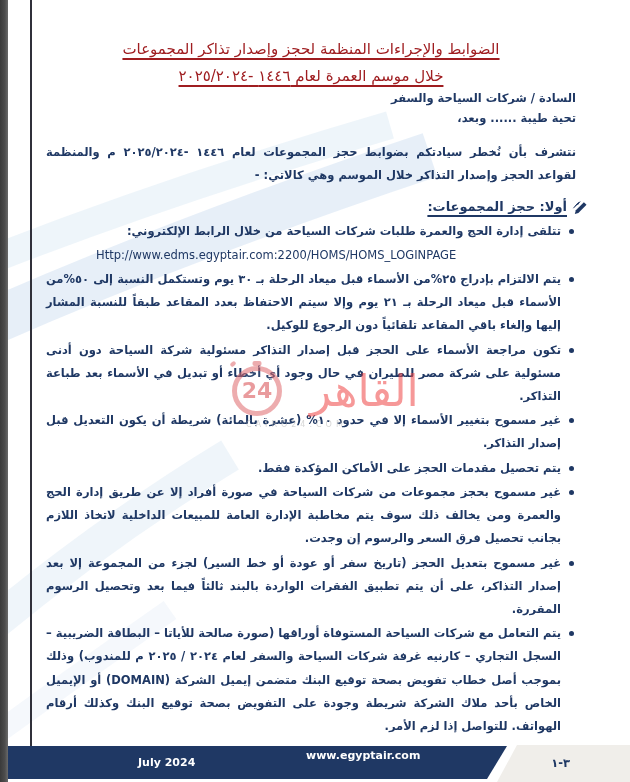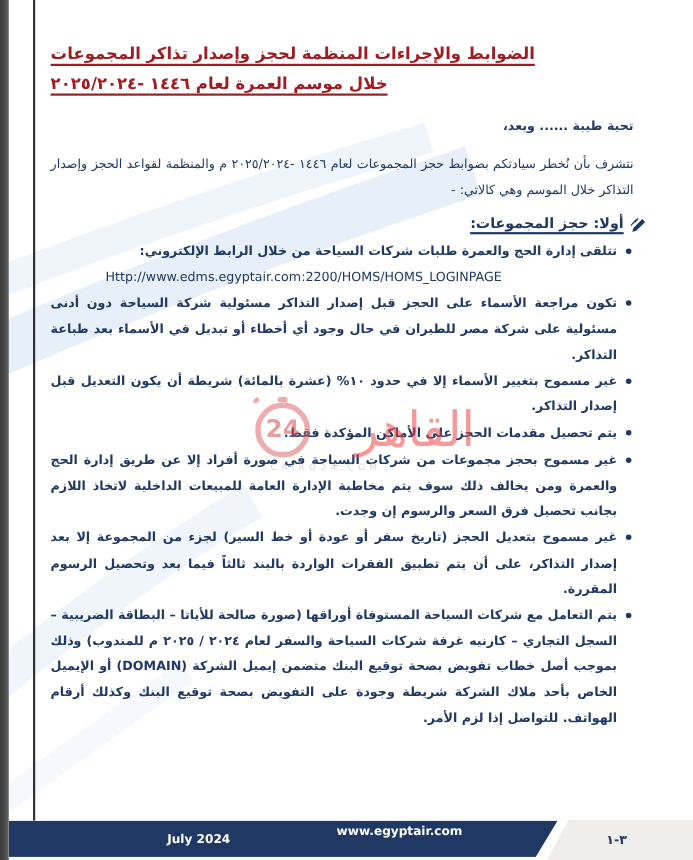--- a/index.html
+++ b/index.html
@@ -13,55 +13,55 @@
   
   .edge-strip{position:absolute;left:0;top:0;width:8px;height:100%;
     background:linear-gradient(90deg,#3a3a3a 0%,#4c4c4c 60%,#6a6a6a 100%);z-index:6;}
   .vline{position:absolute;left:30px;top:0;bottom:36px;width:2px;background:#30303a;z-index:5;}
 
   
   .swoosh{position:absolute;inset:0;z-index:0;}
 
   
   .watermark{position:absolute;top:366px;left:232px;z-index:3;opacity:.55;direction:ltr;pointer-events:none;}
-  .wm-row{display:flex;align-items:center;gap:21px;text-align:center;}
+  .wm-row{display:flex;align-items:center;gap:8px;text-align:center;}
   .wm-circle{width:40px;height:40px;border:5px solid #e06a6d;border-radius:50%;
     display:flex;align-items:center;justify-content:center;position:relative;background:rgba(255,255,255,.15);}
   .wm-circle::before{content:"";position:absolute;top:-10px;left:50%;transform:translateX(-50%);
     width:9px;height:5px;background:#e06a6d;border-radius:2px;}
   .wm-circle::after{content:"";position:absolute;top:-9px;left:-7px;width:6px;height:4px;
     background:#e06a6d;border-radius:2px;transform:rotate(-40deg);}
   .wm-24{color:#d84a4e;font-weight:bold;font-size:22px;line-height:1;}
   .wm-word{font-size:44px;font-weight:normal;color:#ef4444;line-height:.9;margin-left:20px;}
   .wm-domain{font-size:8px;color:#b5b5b5;letter-spacing:4px;margin:4px 0 0 14px;}
 
   
   .content{position:absolute;top:36px;left:46px;right:54px;z-index:2;color:#1f3864;}
-  .title{color:#9f1d20;font-size:15px;font-weight:bold;text-align:left;line-height:1.78;margin:0 0 16px;}
+  .title{color:#9f1d20;font-size:15px;font-weight:normal;text-align:center;line-height:1.78;margin:0 0 0;}
   .title span{display:block;}
   .u{text-decoration:underline;text-decoration-thickness:1.5px;text-underline-offset:4px;}
   .salutation{font-size:11.5px;font-weight:bold;line-height:1.7;}
-  .intro{font-size:11.5px;font-weight:normal;text-align:justify;line-height:2.0;margin:13px 0 12px;}
+  .intro{font-size:11.5px;font-weight:bold;text-align:justify;line-height:2.0;margin:13px 0 12px;}
   .section-heading{display:flex;align-items:flex-start;gap:5px;margin:2px -13px 4px 0;
     font-size:13px;font-weight:bold;color:#1f3864;}
   .section-heading .hicon{flex:0 0 auto;width:17px;height:17px;}
 
   ul.bullets{list-style:none;margin:2px 0 0;padding:0 15px 0 0;font-size:11.5px;font-weight:bold;}
   ul.bullets li{position:relative;text-align:justify;line-height:2.02;margin:0 0 1px;}
   ul.bullets li::before{content:"";position:absolute;right:-13px;top:9px;width:5px;height:5px;
     border-radius:50%;background:#1f3864;}
   .url-line{direction:ltr;text-align:left;padding-left:50px;font-weight:400;font-size:11.5px;color:#1f3864;}
 
   
   .footer{position:absolute;left:0;right:0;bottom:0;height:37px;z-index:4;}
   .footer-navy{position:absolute;left:8px;bottom:3px;width:499px;height:33px;background:#1f3864;
     clip-path:polygon(0 0,100% 0,calc(100% - 20px) 100%,0 100%);}
   .footer-gray{position:absolute;right:0;bottom:0;width:133px;height:37px;background:#f0eeea;
     clip-path:polygon(20px 0,100% 0,100% 100%,0 100%);}
-  .footer-date{position:absolute;left:152px;bottom:13px;color:#fff;font-size:11px;font-weight:bold;}
+  .footer-date{position:absolute;left:138px;bottom:13px;color:#fff;font-size:11px;font-weight:bold;}
   .footer-site{position:absolute;left:306px;bottom:20px;color:#fff;font-size:11px;font-weight:bold;}
   .footer-page{position:absolute;right:60px;bottom:12px;color:#1f3864;font-size:11.5px;
     font-weight:bold;direction:ltr;}
 </style>
 </head>
 <body>
 
 <div class="page">
 
   <svg class="swoosh" width="630" height="782" viewBox="0 0 630 782" aria-hidden="true">
@@ -85,38 +85,40 @@
   </div>
 
   <div class="content">
 
     <h1 class="title">
       <span class="u">الضوابط والإجراءات المنظمة لحجز وإصدار تذاكر المجموعات</span>
       <span class="u">خلال موسم العمرة لعام ١٤٤٦ -٢٠٢٥/٢٠٢٤</span>
     </h1>
 
     <div class="salutation">
+      <div>السادة / شركات السياحة والسفر</div>
       <div>تحية طيبة ...... وبعد،</div>
     </div>
 
     <p class="intro">نتشرف بأن نُخطر سيادتكم بضوابط حجز المجموعات لعام ١٤٤٦ -٢٠٢٥/٢٠٢٤ م والمنظمة لقواعد الحجز وإصدار التذاكر خلال الموسم وهي كالاتي: -</p>
 
     <div class="section-heading">
       <svg class="hicon" viewBox="0 0 24 24" aria-hidden="true">
         <path d="M4 21 l5 -1.4 L20.5 8.2 l-3.7 -3.7 L5.4 16 Z" fill="#1f3864"></path>
         <path d="M2 13 l6 -7 M4.5 10.5 l5 -6 M7.5 8.5 l4 -5" stroke="#1f3864" stroke-width="1.4" fill="none"></path>
       </svg>
       <span class="u">أولا: حجز المجموعات:</span>
     </div>
 
     <ul class="bullets">
       <li>
         <span>تتلقى إدارة الحج والعمرة طلبات شركات السياحة من خلال الرابط الإلكتروني:</span>
         <div class="url-line">Http://www.edms.egyptair.com:2200/HOMS/HOMS_LOGINPAGE</div>
       </li>
+      <li>يتم الالتزام بإدراج ٢٥%من الأسماء قبل ميعاد الرحلة بـ ٣٠ يوم وتستكمل النسبة إلى ٥٠%من الأسماء قبل ميعاد الرحلة بـ ٢١ يوم وإلا سيتم الاحتفاظ بعدد المقاعد طبقاً للنسبة المشار إليها وإلغاء باقي المقاعد تلقائياً دون الرجوع للوكيل.</li>
       <li>تكون مراجعة الأسماء على الحجز قبل إصدار التذاكر مسئولية شركة السياحة دون أدنى مسئولية على شركة مصر للطيران في حال وجود أي أخطاء أو تبديل في الأسماء بعد طباعة التذاكر.</li>
       <li>غير مسموح بتغيير الأسماء إلا في حدود ١٠% (عشرة بالمائة) شريطة أن يكون التعديل قبل إصدار التذاكر.</li>
       <li>يتم تحصيل مقدمات الحجز على الأماكن المؤكدة فقط.</li>
       <li>غير مسموح بحجز مجموعات من شركات السياحة في صورة أفراد إلا عن طريق إدارة الحج والعمرة ومن يخالف ذلك سوف يتم مخاطبة الإدارة العامة للمبيعات الداخلية لاتخاذ اللازم بجانب تحصيل فرق السعر والرسوم إن وجدت.</li>
       <li>غير مسموح بتعديل الحجز (تاريخ سفر أو عودة أو خط السير) لجزء من المجموعة إلا بعد إصدار التذاكر، على أن يتم تطبيق الفقرات الواردة بالبند ثالثاً فيما بعد وتحصيل الرسوم المقررة.</li>
       <li>يتم التعامل مع شركات السياحة المستوفاة أوراقها (صورة صالحة للأياتا – البطاقة الضريبية – السجل التجاري – كارنيه غرفة شركات السياحة والسفر لعام ٢٠٢٤ / ٢٠٢٥ م للمندوب) وذلك بموجب أصل خطاب تفويض بصحة توقيع البنك متضمن إيميل الشركة (DOMAIN) أو الإيميل الخاص بأحد ملاك الشركة شريطة وجودة على التفويض بصحة توقيع البنك وكذلك أرقام الهواتف. للتواصل إذا لزم الأمر.</li>
 
     </ul>
   </div>
 

